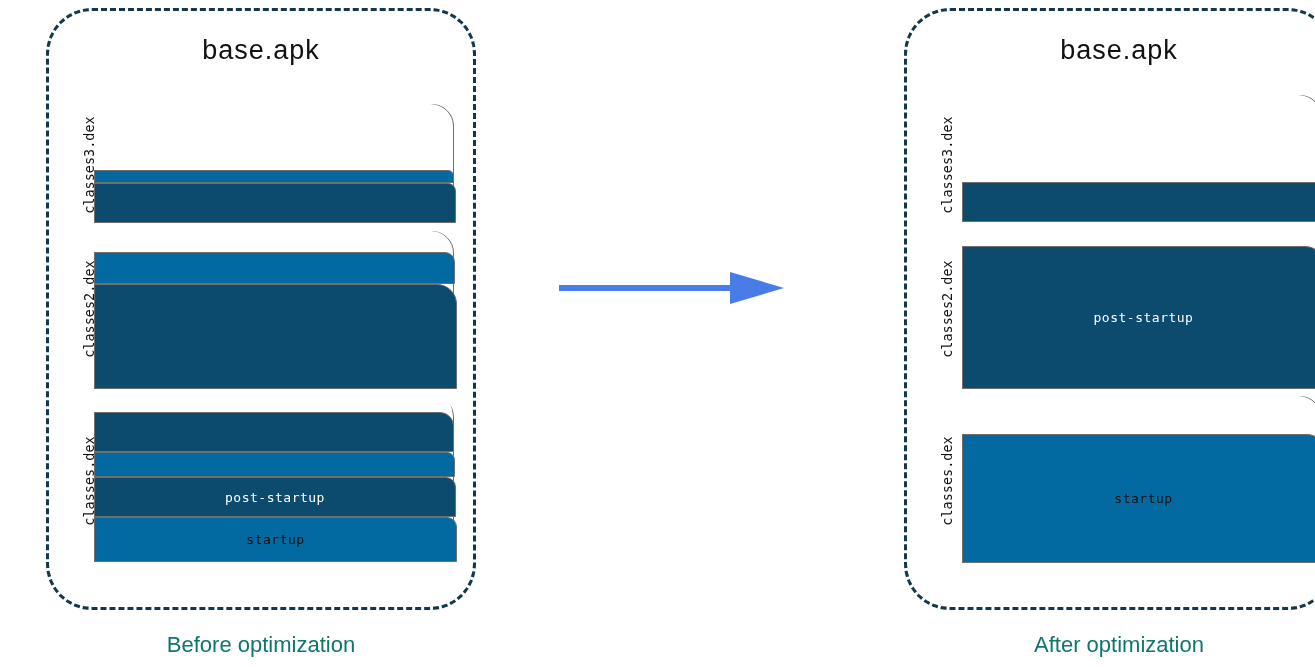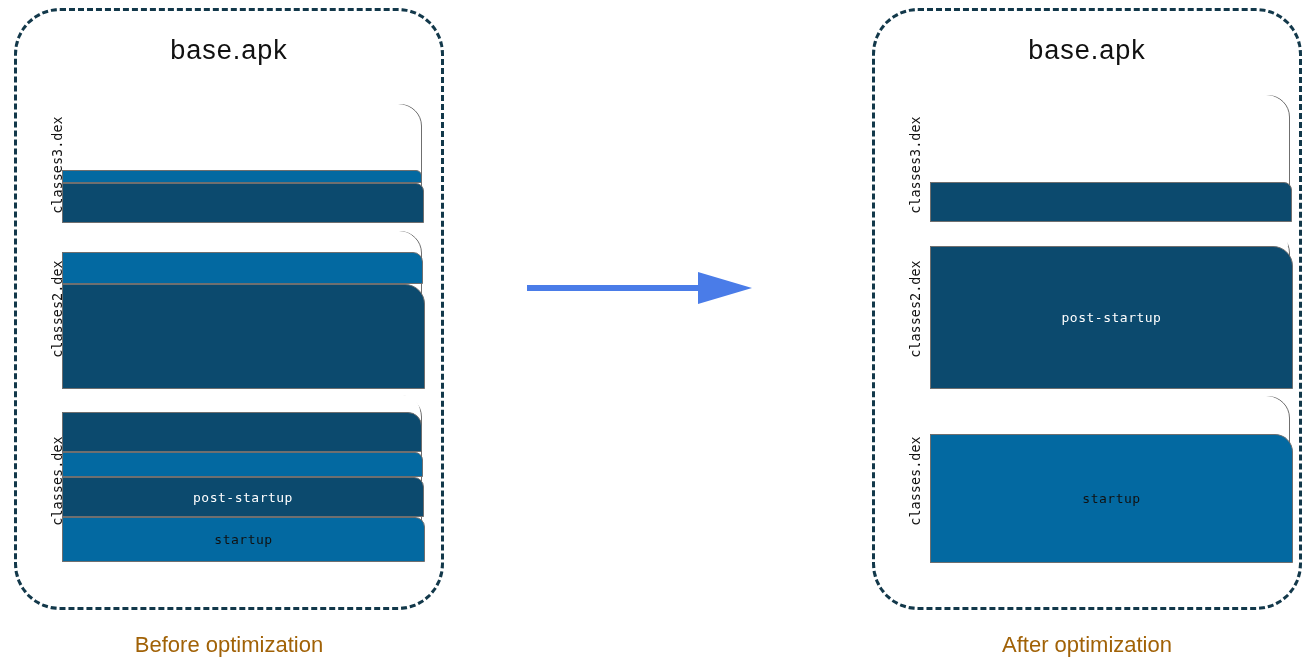--- a/index.html
+++ b/index.html
@@ -1,20 +1,20 @@
 <!DOCTYPE html>
 <html><head>
 <meta charset="utf-8">
 <style>
   html,body{margin:0;padding:0;background:#ffffff;}
   body{
     width:1315px;height:667px;position:relative;overflow:hidden;
     font-family:"Liberation Sans",sans-serif;
   }
-  .stage{position:absolute;inset:0;}
+  .stage{position:absolute;inset:0;margin-left:32px;}
 
   
   .apk-container{
     position:absolute;
     border:3px dashed #12384a;
     border-radius:46px;
     box-sizing:border-box;
     background:#ffffff;
   }
   #apk-before{left:14px;top:8px;width:430px;height:602px;}
@@ -77,21 +77,21 @@
   }
 
   
   .arrow-wrap{position:absolute;left:520px;top:268px;width:240px;height:40px;}
 
   
   .caption{
     position:absolute;
     font-family:"Liberation Sans",sans-serif;
     font-size:22px;
-    color:#a16207;
+    color:#0f766e;
     text-align:center;
     white-space:nowrap;
   }
   #caption-before{left:14px;top:632px;width:430px;}
   #caption-after{left:872px;top:632px;width:430px;}
 </style>
 </head>
 <body>
 
 <div class="stage">

